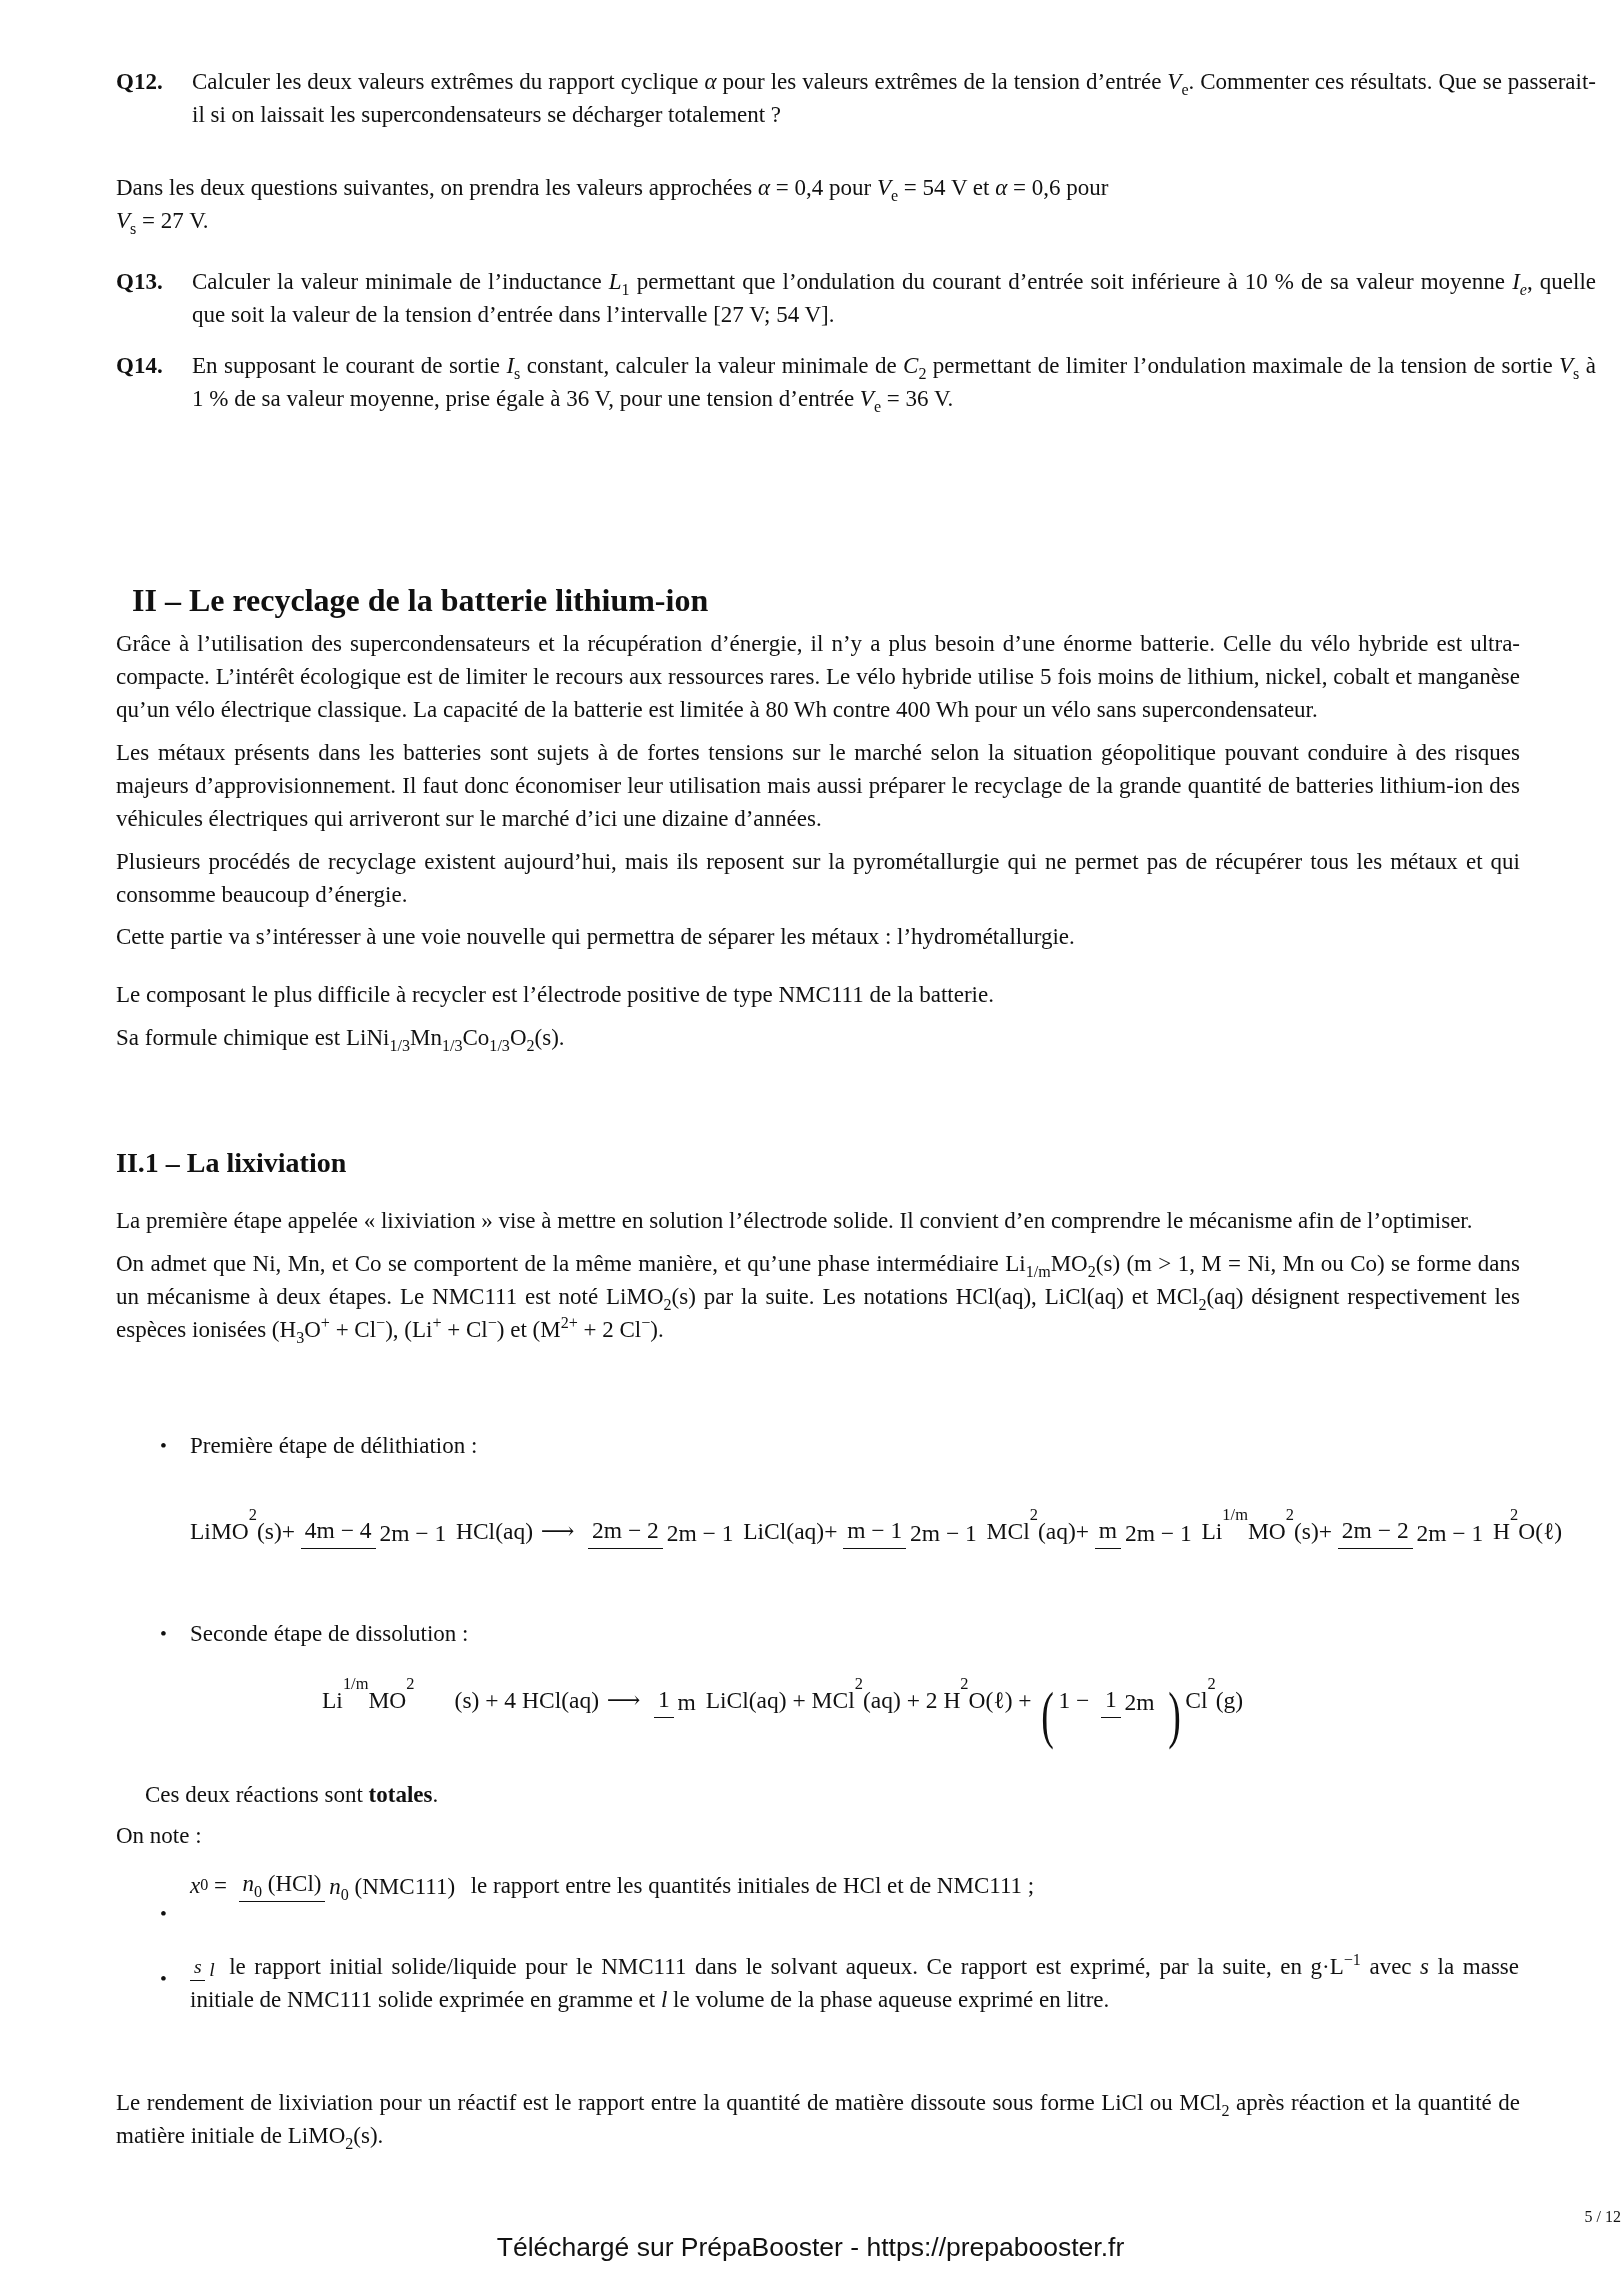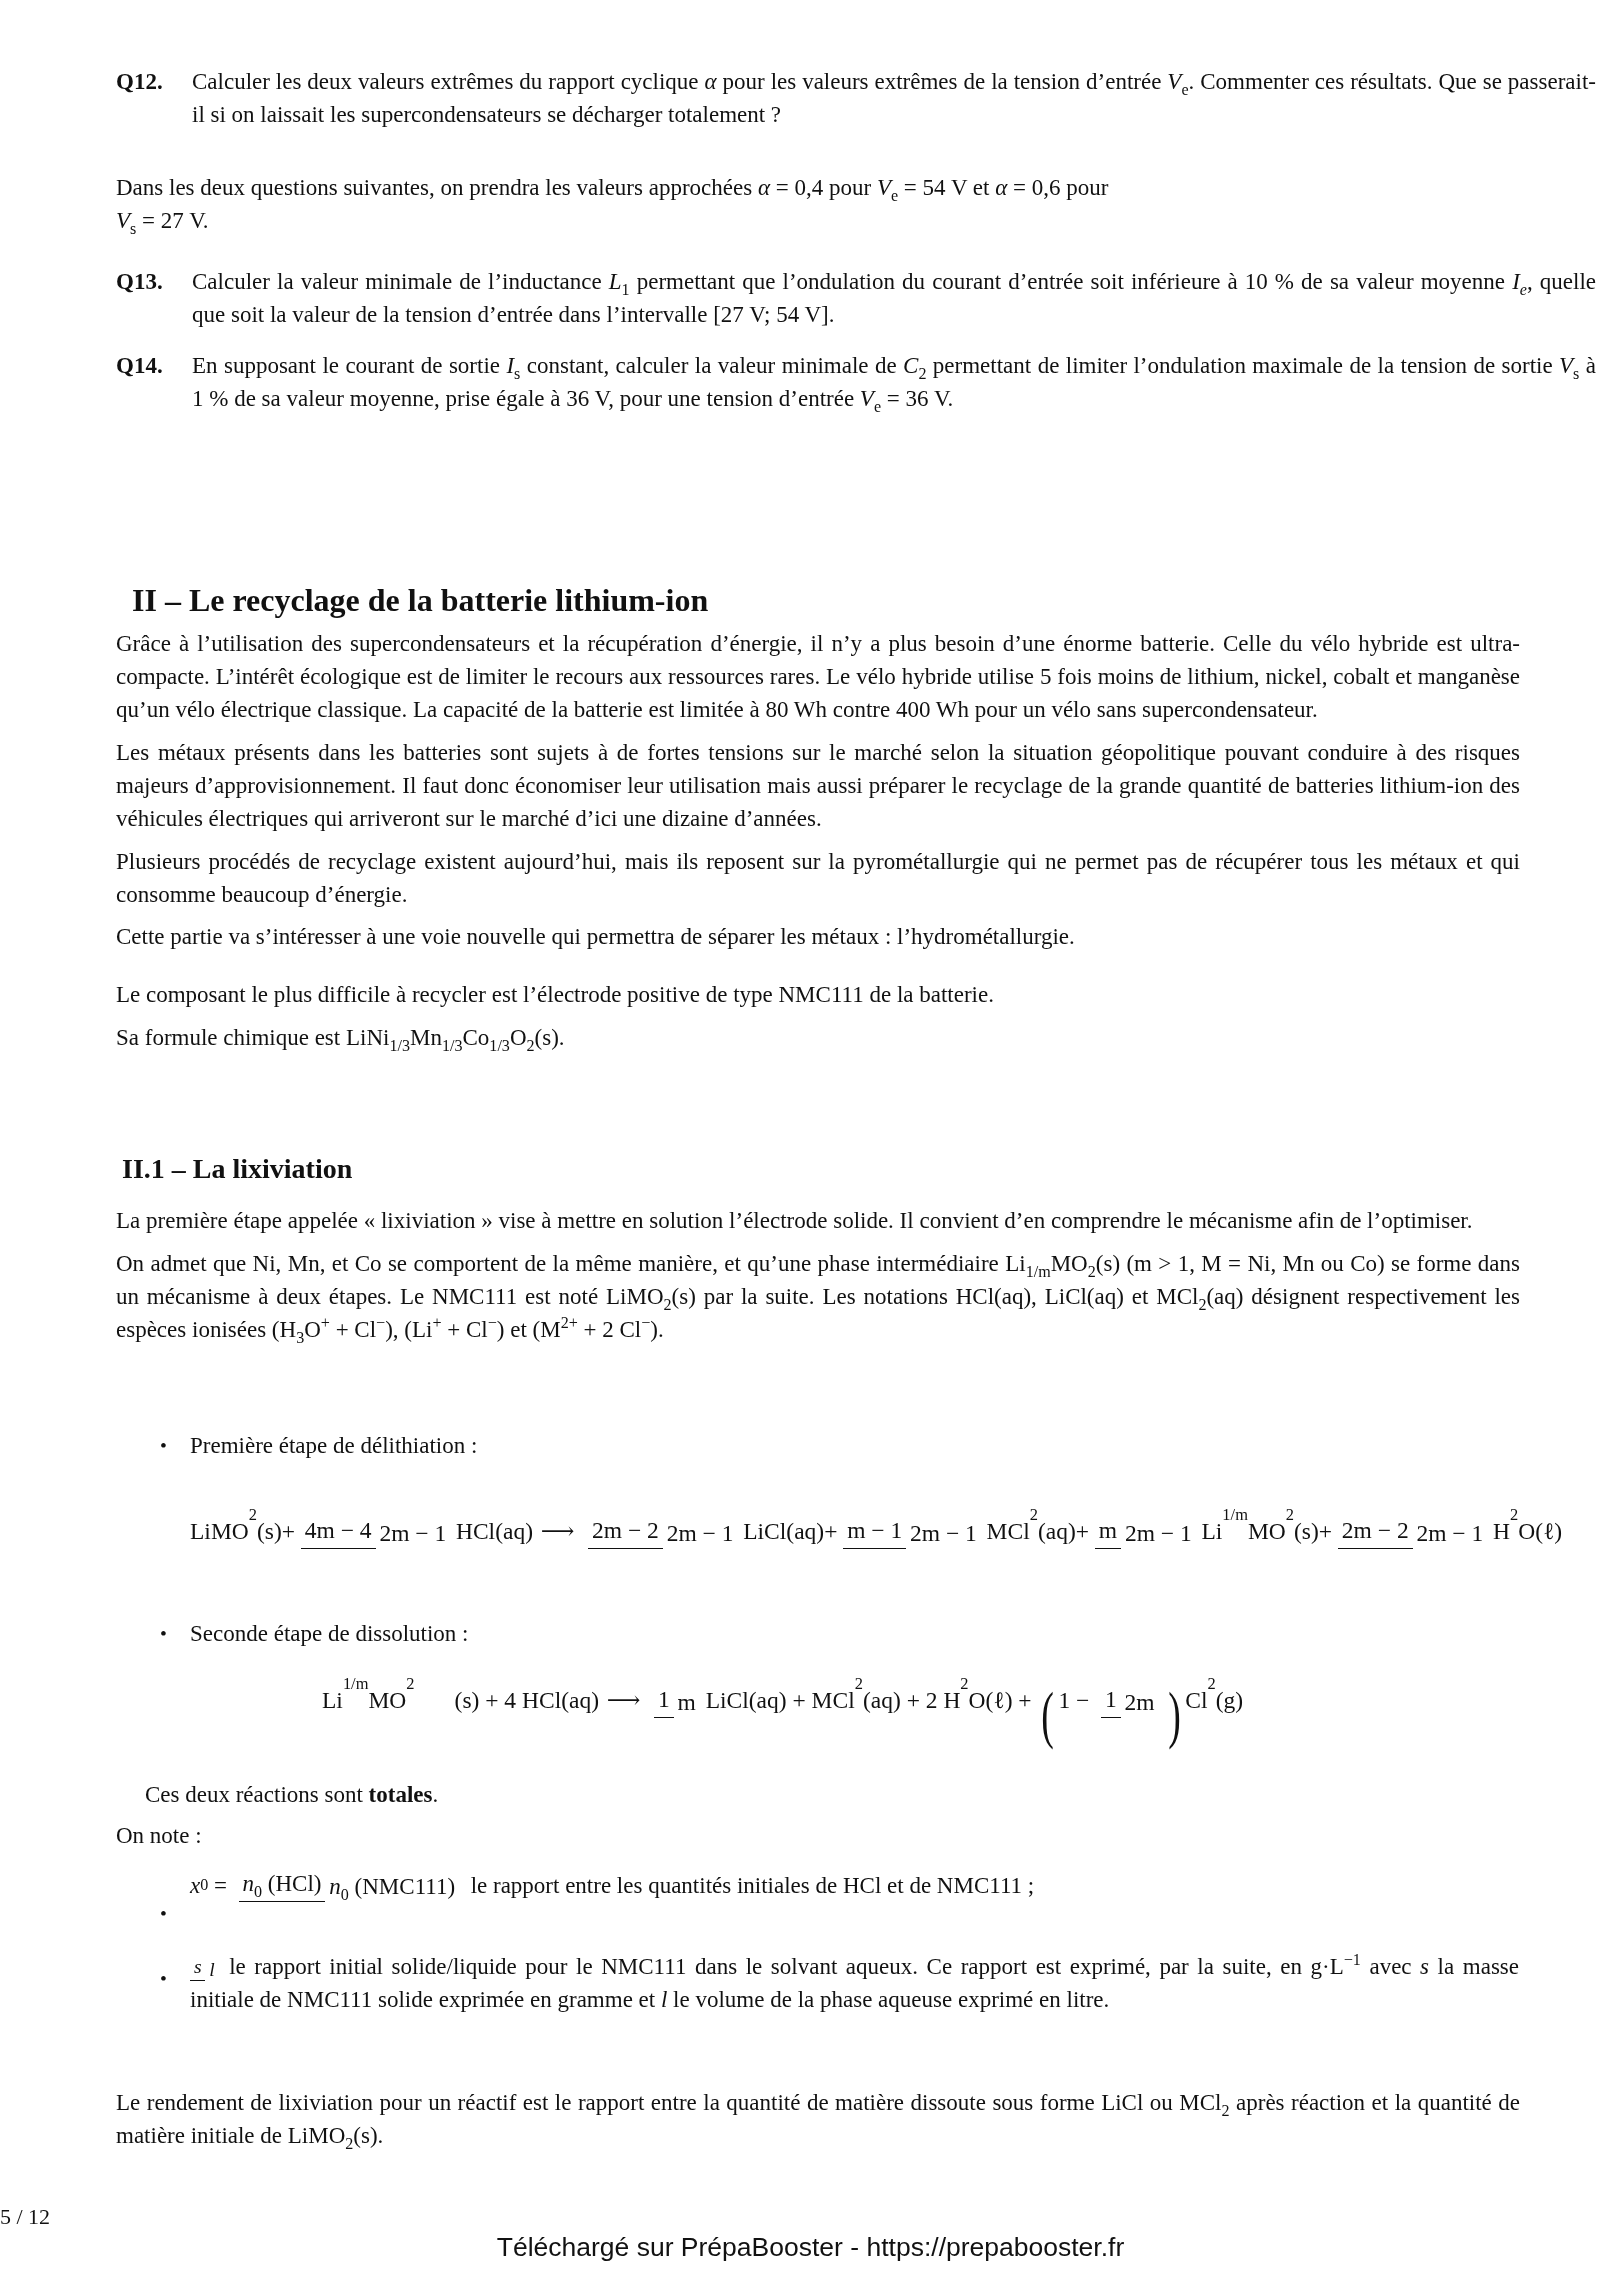--- a/index.html
+++ b/index.html
@@ -9,29 +9,29 @@
     color: #111111; font-size: 23px; line-height: 33px;
   }
   .page { position: absolute; left: 116px; top: 0; width: 1404px; }
   p { margin: 0; text-align: justify; }
   .q { position: relative; padding-left: 76px; text-align: justify; }
   .q .qnum { position: absolute; left: 0; top: 0; font-weight: bold; }
   i, .it { font-style: italic; }
   sub { font-size: 70%; vertical-align: -0.35em; line-height: 0; }
   sup { font-size: 70%; vertical-align: 0.55em; line-height: 0; }
   h2 { font-size: 32px; font-weight: bold; margin: 16px; line-height: 39px; }
-  h3 { font-size: 28px; font-weight: bold; margin: 6px; line-height: 35px; }
+  h3 { font-size: 28px; font-weight: bold; margin: 0; line-height: 35px; }
   .bul { position: relative; padding-left: 74px; text-align: justify; }
   .bul .dot { position: absolute; left: 44px; top: 0; font-size: 19.6px; }
   .eq { display: flex; align-items: flex-start; white-space: nowrap; font-size: 23.5px; }
   .frac { display: inline-flex; flex-direction: row; align-items: center; vertical-align: middle; margin: 0 5.9px; line-height: 31px; }
   .frac .num { padding: 0 3.9px 2px; border-bottom: 1.5px solid #111; }
   .frac .den { padding: 2px 3.9px 0; }
   .bigparen { font-size: 63px; line-height: 63px; font-weight: 200; transform: scaleX(0.6); display: inline-block; }
-  .footer-num { position: absolute; top: 2200px; left: 0; width: 1621px; text-align: left; font-size: 22px; font-family: Liberation Serif, serif; }
+  .footer-num { position: absolute; top: 2200px; left: 0; width: 1621px; text-align: right; font-size: 16px; font-family: Liberation Serif, serif; }
   .footer-dl { position: absolute; top: 2231px; left: 0; width: 1621px; text-align: center;
     font-family: "Liberation Sans", "DejaVu Sans", sans-serif; font-size: 26.5px; }
   .arrow { margin: 0 7.8px; }
 </style>
 </head>
 <body>
 
 <div class="page">
 
   <div class="q" style="position:absolute; top:65px; width:1404px;">

